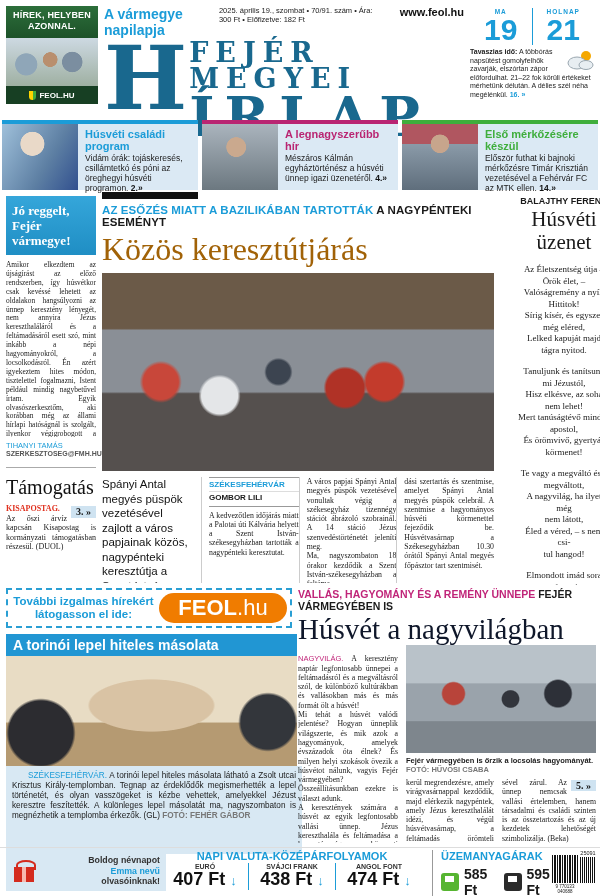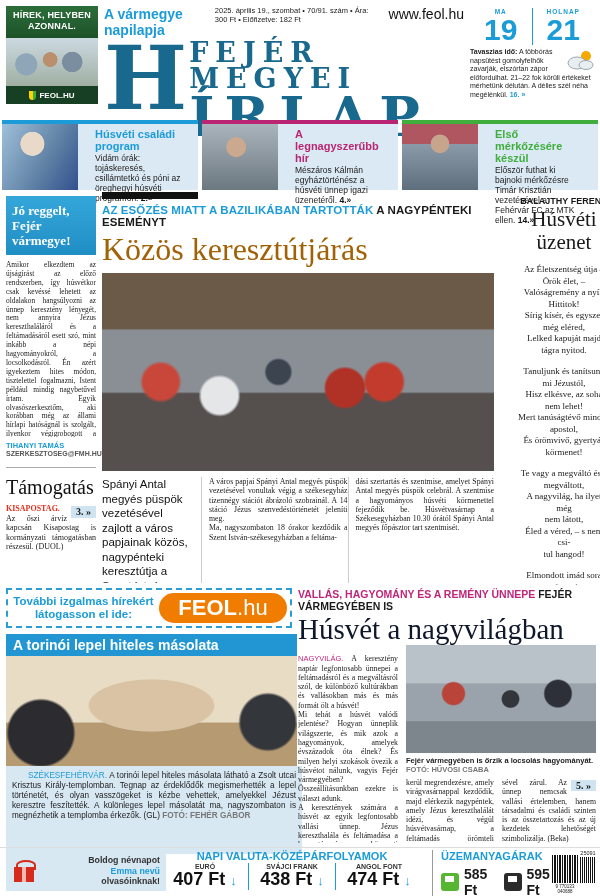--- a/index.html
+++ b/index.html
@@ -21,53 +21,53 @@
       radial-gradient(circle at 72% 50%, #7b8ea0 0 14%, transparent 15%),
       linear-gradient(#cdd9e2,#9fb0a2);}
   .promo-logo{height:18px;background:#173f23;color:#fff;display:flex;align-items:center;justify-content:center;
               font-size:8px;font-weight:bold;gap:3px;}
   .promo-shield{width:7px;height:9px;background:linear-gradient(90deg,#ffd400 50%,#3fae3c 50%);border-radius:0 0 4px 4px;}
 
   .mast{left:104px;top:6px;width:360px;}
   .mast-row1{display:flex;align-items:flex-start;gap:19px;}
   .tagline{color:#1b9cd8;font-weight:bold;font-size:14px;}
   .dateline{font-size:7.5px;color:#222;}
-  .site{font-size:14px;font-weight:normal;color:#111;margin-left:auto;}
+  .site{font-size:11px;font-weight:bold;color:#111;margin-left:auto;}
   .mast-title{display:flex;justify-content:center;align-items:flex-start;color:#19688e;margin-top:2px;}
   .bigH{font-family:"DejaVu Serif",serif;font-weight:bold;font-size:88px;line-height:76px;}
   .mast-col{display:flex;flex-direction:column;margin-left:2px;}
   .mast-top{font-family:"DejaVu Serif",serif;font-weight:bold;font-size:27px;line-height:26px;letter-spacing:7px;}
   .mast-rest{font-family:"DejaVu Serif",serif;font-weight:bold;font-size:54px;line-height:50px;letter-spacing:10px;}
 
   .weather{left:470px;top:8px;width:124px;}
   .w-temps{display:flex;text-align:center;}
   .w-cell{flex:1;}
   .w-cell+.w-cell{border-left:1px solid #1b9cd8;}
   .w-label{font-size:6.5px;font-weight:bold;color:#1b9cd8;letter-spacing:1px;}
   .w-num{font-size:30px;font-weight:bold;color:#1b9cd8;line-height:30px;}
   .w-text{font-size:7px;line-height:8.5px;margin-top:3px;color:#222;}
   .w-title{font-weight:bold;}
   .w-ref{color:#1b9cd8;font-weight:bold;}
   .w-icon{float:right;width:30px;height:22px;margin:1px 0 1px 3px;}
 
   
   .teaser{top:120px;height:66px;width:196px;background:#dbe9f4;border-top:4px solid;display:flex;}
   .t-photo{width:76px;height:100%;flex:none;}
-  .t-body{padding:4px 17px;font-size:8.5px;line-height:10px;border-radius:10px;}
+  .t-body{padding:4px 7px;font-size:8.5px;line-height:10px;border-radius:10px;}
   .t-title{font-weight:bold;font-size:11px;line-height:12px;margin-bottom:1px;}
   .t-page{font-weight:bold;color:#111;}
   .tp1{background:radial-gradient(circle at 40% 30%,#e9d9c8 0 18%,transparent 19%),linear-gradient(120deg,#9fc0da,#5d7fa3 60%,#31508f);}
   .tp2{background:radial-gradient(circle at 45% 35%,#caa98e 0 16%,transparent 17%),linear-gradient(#aab4bd,#6c7880);}
   .tp3{background:radial-gradient(circle at 50% 30%,#c7a58c 0 15%,transparent 16%),linear-gradient(#b05660 30%,#8a9aa8 31%,#5f6e7c);}
 
   
   .edit-col{left:6px;top:196px;width:90px;}
   .morning-box{background:linear-gradient(#35a6da,#1f8ec4);color:#fff;padding:7px 6px;font-size:13px;line-height:15px;font-weight:bold;}
   .edit-body{font-size:7.4px;line-height:8.9px;color:#222;margin-top:6px;height:176px;}
-  .edit-author{color:#1b9cd8;font-weight:bold;font-size:7.5px;margin-top:4px;}
+  .edit-author{color:#1b9cd8;font-weight:normal;font-size:7.5px;margin-top:4px;}
   .edit-mail{color:#555;font-weight:bold;font-size:7px;}
   .edit-div{border-top:1px solid #aaa;margin:10px 0 8px;}
   .support-title{font-size:20px;line-height:22px;color:#111;}
   .support-text{font-size:8px;line-height:9.6px;margin-top:6px;}
   .lead-red{color:#e0301e;font-weight:bold;}
   .page-box{background:#cfe3f1;font-weight:bold;font-size:10px;padding:1px 5px;float:right;margin:2px 0 0 4px;}
 
   
   .main-art{left:102px;top:192px;width:392px;}
   .black-bar{width:96px;height:7px;background:#111;}
@@ -254,20 +254,25 @@
 
   <div class="abs main-art">
     <div class="black-bar"></div>
     <div class="kicker">
       <span class="k-blue">AZ ESŐZÉS MIATT A BAZILIKÁBAN TARTOTTÁK</span><span> A NAGYPÉNTEKI ESEMÉNYT</span>
     </div>
     <div class="headline1 serif">Közös keresztútjárás</div>
     <div class="main-photo"></div>
     <div class="art-cols hidden-overflow">
       <div class="art-lead">Spányi Antal megyés püspök vezetésével zajlott a város papjainak közös, nagypénteki keresztútja a Szent István-székesegyházban.</div>
+      <div class="art-col">
+        <div class="loc-head">SZÉKESFEHÉRVÁR</div>
+        <div class="auth-head">GOMBOR LILI</div>
+        <div class="serif just">A kedvezőtlen időjárás miatt a Palotai úti Kálvária helyett a Szent István-székesegyházban tartották a nagypénteki keresztutat.</div>
+      </div>
       <div class="art-col serif just prewrap">A város papjai Spányi Antal megyés püspök vezetésével vonultak végig a székesegyház tizennégy stációt ábrázoló szobrainál. A 14 stáció Jézus szenvedéstörténetét jeleníti meg.
 Ma, nagyszombaton 18 órakor kezdődik a Szent István-székesegyházban a feltáma-</div>
       <div class="art-col serif just prewrap">dási szertartás és szentmise, amelyet Spányi Antal megyés püspök celebrál. A szentmise a hagyományos húsvéti körmenettel fejeződik be. Húsvétvasárnap a Székesegyházban 10.30 órától Spányi Antal megyés főpásztor tart szentmisét.</div>
     </div>
   </div>
 
   <div class="abs poem-col hidden-overflow" style="height:389px;">
     <div class="poem-author">BALAJTHY FERENC</div>
     <div class="poem-title serif">Húsvéti üzenet</div>
     <div class="stanza serif prewrap">Az Életszentség útja –

